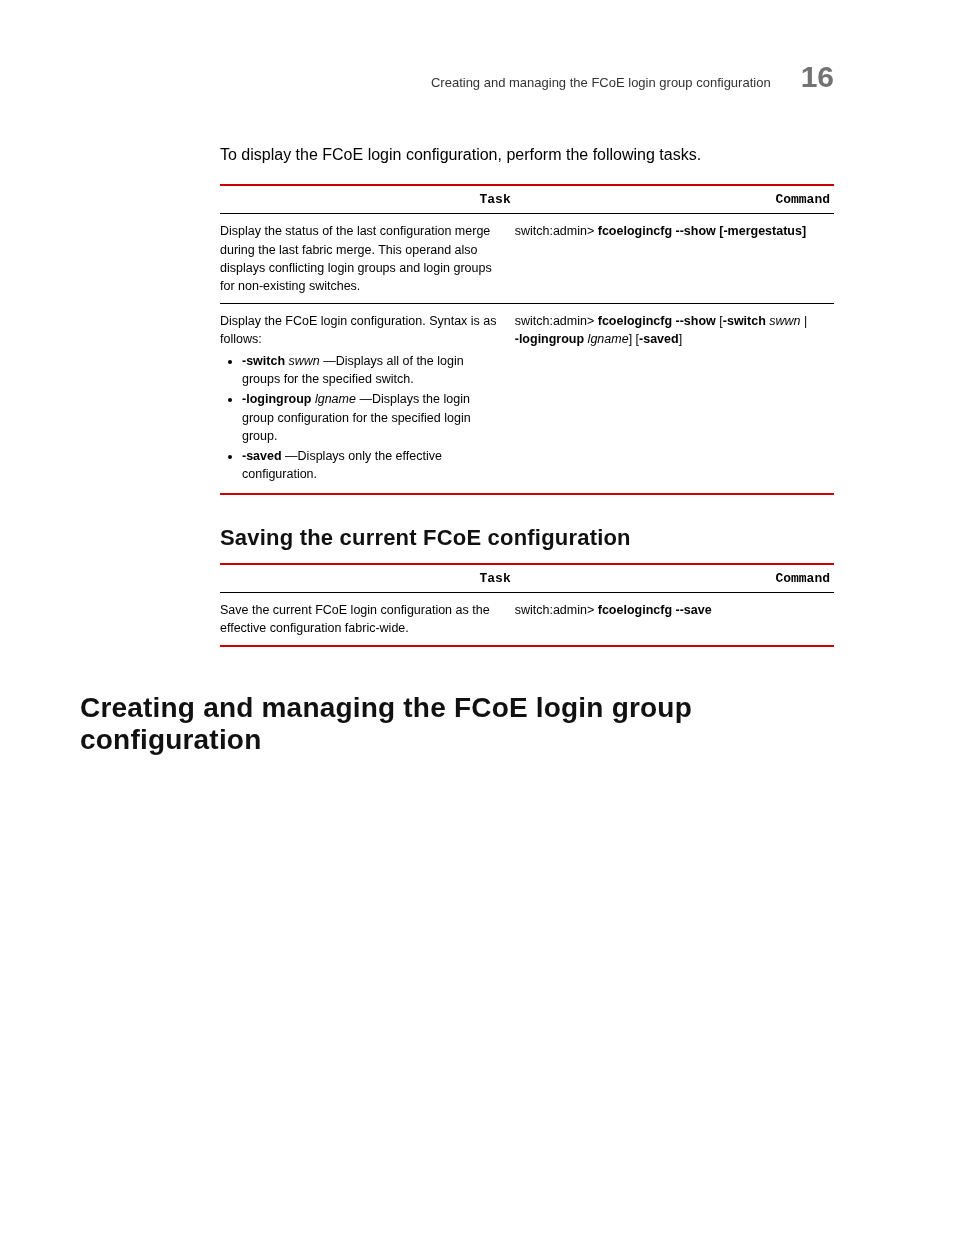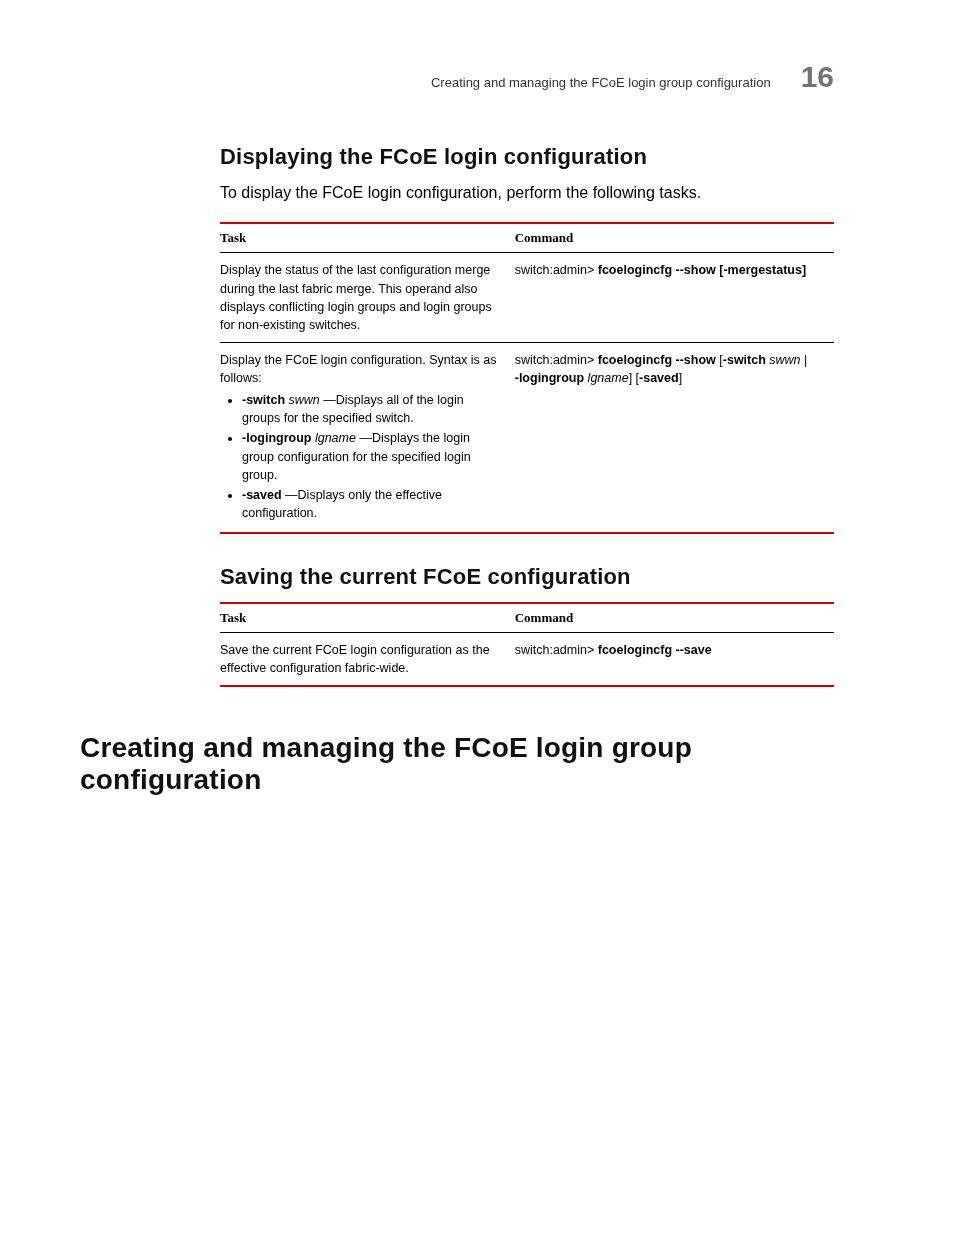--- a/index.html
+++ b/index.html
@@ -56,23 +56,23 @@
     margin: 0 0 18px 0;
     line-height: 1.4;
   }
   table.cmd {
     width: 100%;
     border-collapse: collapse;
     font-size: 12.5px;
     margin-bottom: 30px;
   }
   table.cmd thead th {
-    text-align: left;
+    text-align: right;
     font-weight: bold;
-    font-family: Liberation Serif, serif;
+    font-family: Liberation Mono, monospace;
     font-size: 13px;
     padding: 6px 4px 6px 0;
     border-top: 2px solid #c00;
     border-bottom: 1px solid #000;
     vertical-align: top;
   }
   table.cmd tbody td {
     padding: 8px 10px 8px 0;
     border-bottom: 1px solid #000;
     vertical-align: top;
@@ -100,21 +100,20 @@
 <body>
 
 <div class="page">
 
   <div class="running-head">
     <span class="running-title">Creating and managing the FCoE login group configuration</span>
     <span class="chapter-num">16</span>
   </div>
 
   <div class="section">
-    <h2 class="h2">Displaying the FCoE login configuration</h2>
     <p class="body-text">To display the FCoE login configuration, perform the following tasks.</p>
 
     <table class="cmd">
       <thead>
         <tr>
           <th>Task</th>
           <th>Command</th>
         </tr>
       </thead>
       <tbody>

